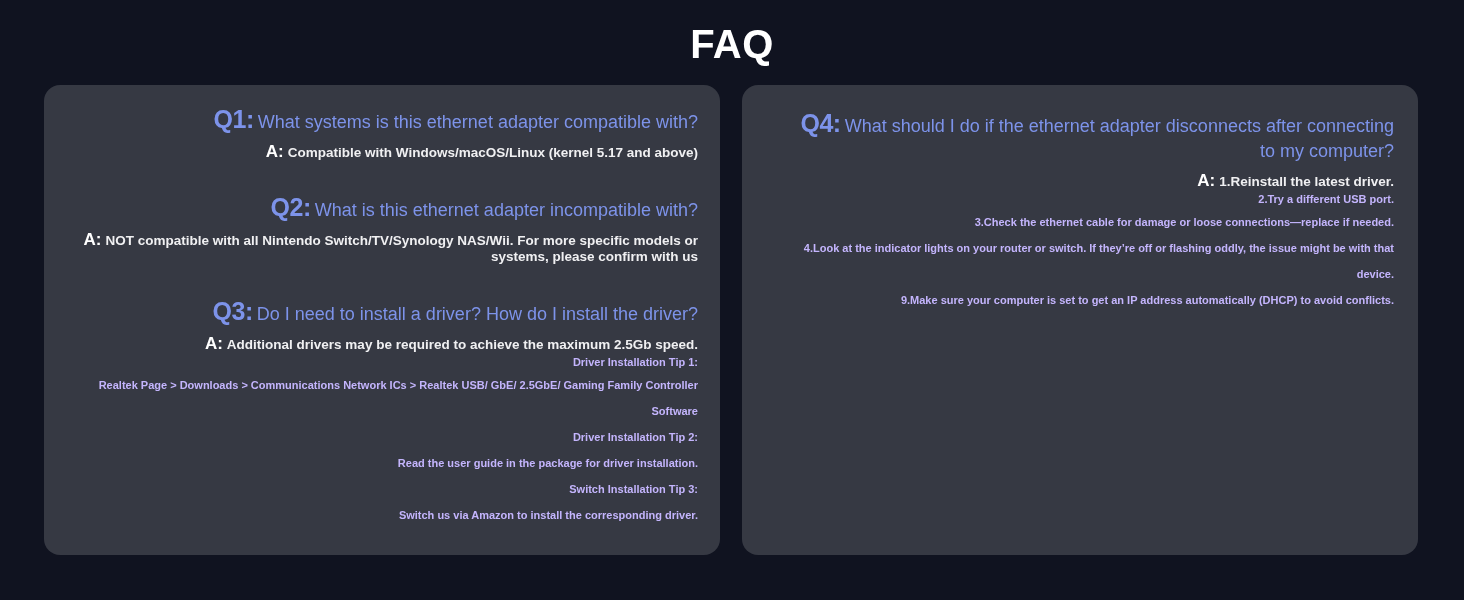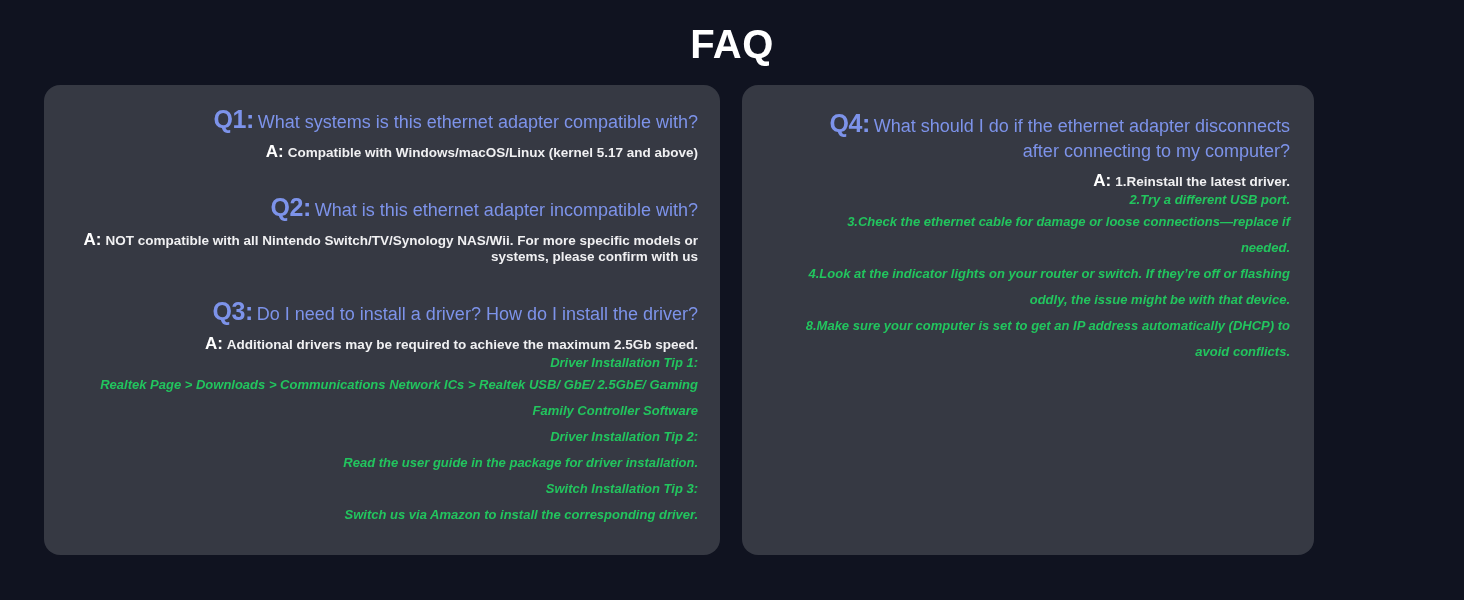--- a/index.html
+++ b/index.html
@@ -46,21 +46,21 @@
   }
 
   .card-left {
     left: 44px;
     width: 676px;
     padding: 22px 22px 0 22px;
   }
 
   .card-right {
     left: 742px;
-    width: 572px;
+    width: 676px;
     padding: 26px 24px 0 55px;
   }
 
   
   .qa-block { margin-bottom: 0; text-align: right; }
 
   .question {
     color: #7d93ea;
     font-size: 18px;
     font-weight: normal;
@@ -93,25 +93,24 @@
   }
 
   .a-label {
     color: #ffffff;
     font-size: 17px;
     font-weight: bold;
     padding-right: 4px;
   }
 
   .answer-line {
-    color: #22c55e;
-    font-size: 13px;
+    color: #c4b5fd;
+    font-size: 11px;
     font-weight: bold;
     line-height: 19px;
-    font-style: italic;
   }
 
   .answer-line.loose { line-height: 26px; }
 
   .spacer-lg { height: 34px; }
 </style>
 </head>
 <body>
 
 <div class="page">
@@ -164,18 +163,18 @@
     <div class="qa-block">
       <div class="question question-hang">
         <span class="q-label">Q4:</span><span class="q-text">What should I do if the ethernet adapter disconnects after connecting to my computer?</span>
       </div>
       <div class="answer">
         <span class="a-label">A:</span><span>1.Reinstall the latest driver.</span>
       </div>
       <div class="answer-line">2.Try a different USB port.</div>
       <div class="answer-line loose">3.Check the ethernet cable for damage or loose connections—replace if needed.</div>
       <div class="answer-line loose">4.Look at the indicator lights on your router or switch. If they’re off or flashing oddly, the issue might be with that device.</div>
-      <div class="answer-line loose">8.Make sure your computer is set to get an IP address automatically (DHCP) to avoid conflicts.</div>
+      <div class="answer-line loose">9.Make sure your computer is set to get an IP address automatically (DHCP) to avoid conflicts.</div>
     </div>
 
   </div>
 
 </div>
 
 </body></html>

